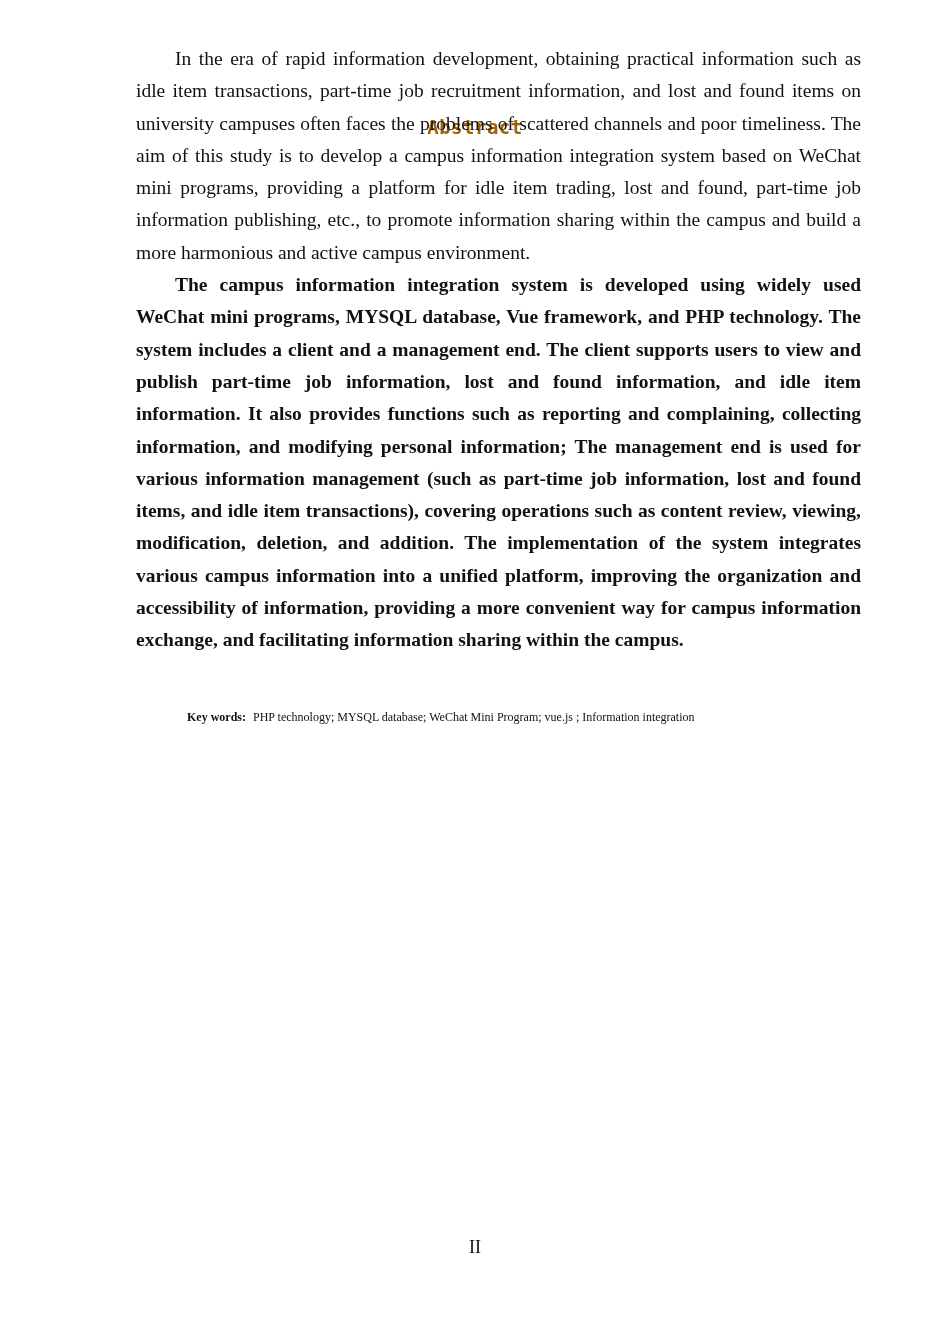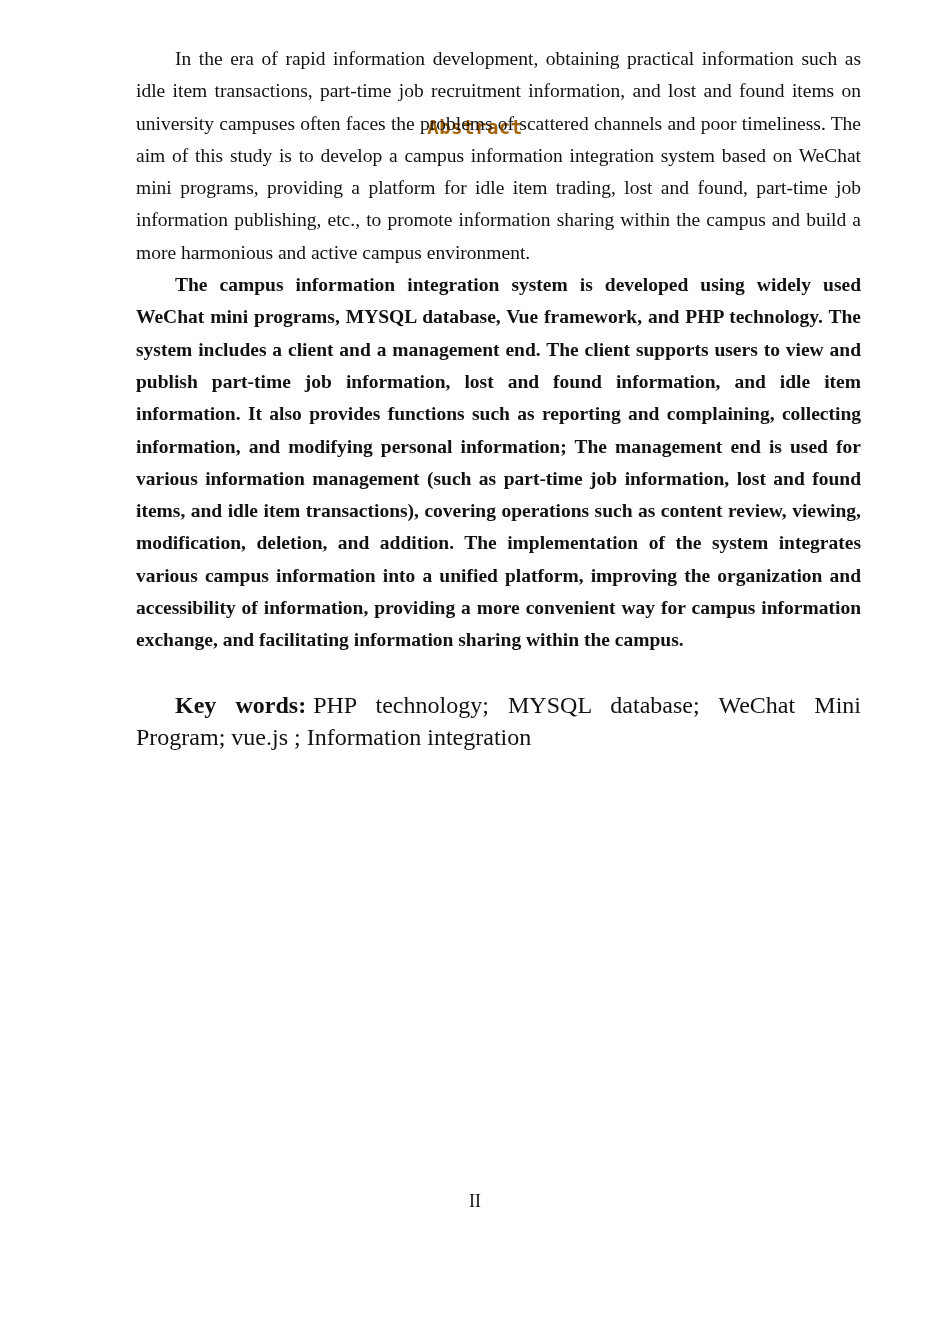--- a/index.html
+++ b/index.html
@@ -61,43 +61,43 @@
     font-weight: bold;
   }
 
   .keywords-block {
     margin: 0;
     padding-top: 32px;
   }
 
   .keywords {
     font-family: "Liberation Serif", "DejaVu Serif", serif;
-    font-size: 24px;
+    font-size: 12px;
     line-height: 32.3px;
     text-align: justify;
     text-justify: inter-word;
     text-indent: 39px;
-    margin: 0;
+    margin: 12px;
     color: #111111;
   }
 
   .keywords-label {
     font-weight: bold;
   }
 
   .keywords-spacer {
     display: inline-block;
     width: 7px;
   }
 
   .page-number {
     position: absolute;
     left: 0;
     right: 0;
-    top: 1192px;
+    top: 1238px;
     text-align: center;
     font-family: "Liberation Serif", "DejaVu Serif", serif;
     font-size: 18px;
     line-height: 1;
     color: #111111;
   }
 </style>
 </head>
 <body>
 

